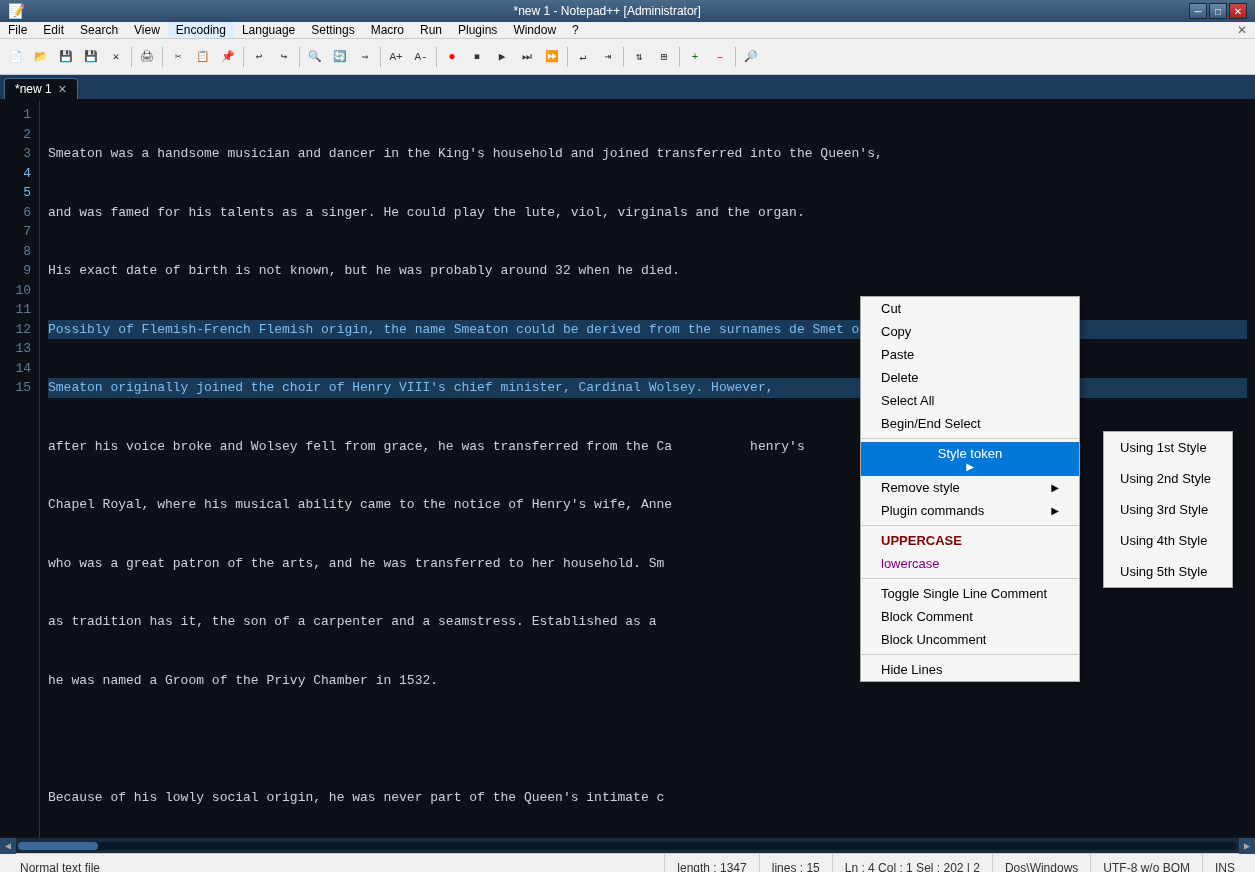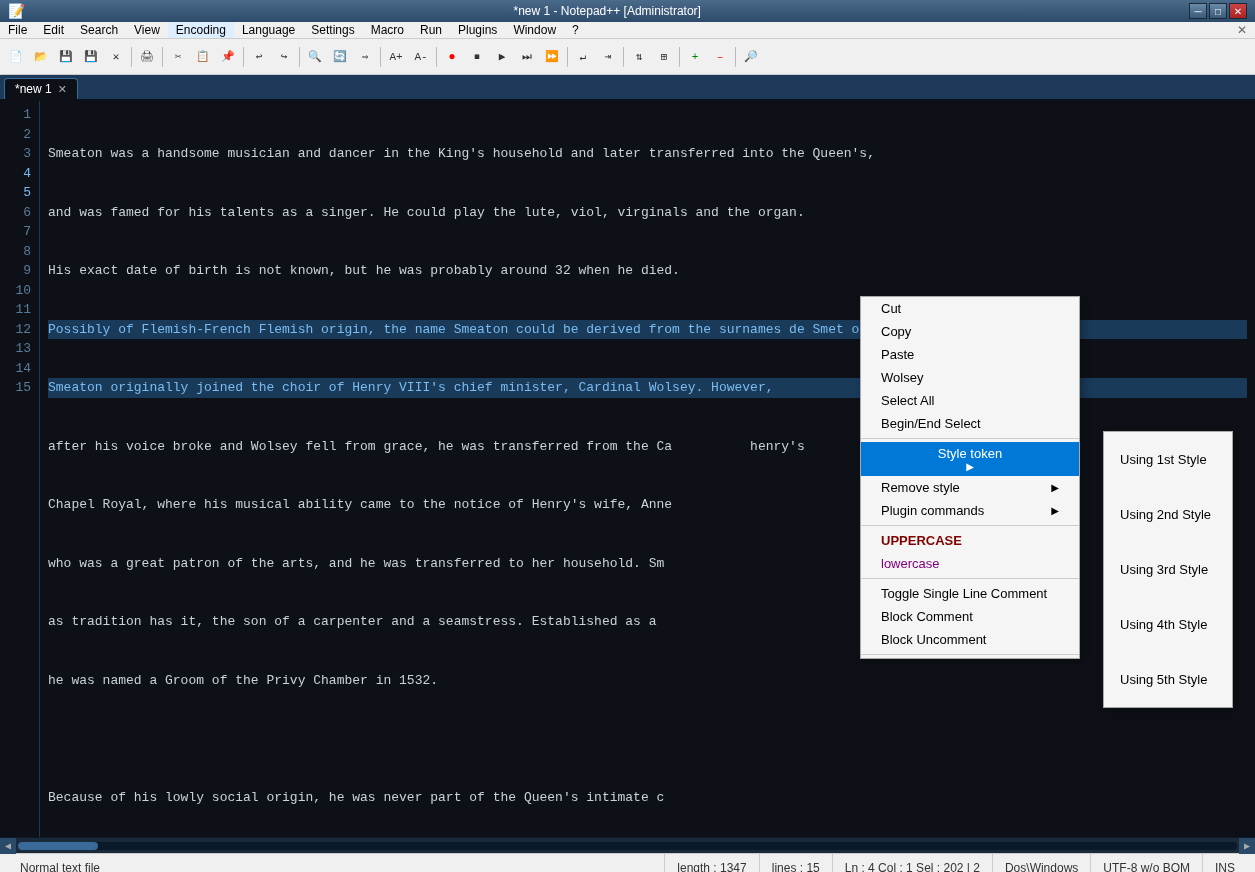--- a/index.html
+++ b/index.html
@@ -194,21 +194,21 @@
       background: #f5f5f5;
       border: 1px solid #aaa;
       box-shadow: 3px 3px 8px rgba(0,0,0,0.3);
       font-family: Arial, sans-serif;
       font-size: 13px;
       color: #000;
       z-index: 101;
       min-width: 130px;
     }
     .sub-ctx-item {
-      padding: 20px 16px;
+      padding: 8px 16px;
       cursor: pointer;
       white-space: nowrap;
     }
   </style>
 </head>
 <body>
 
 <div id="titlebar">
   <span style="font-size:14px;">📝</span>
   <span id="titlebar-title-text" style="flex:1;text-align:center;">*new 1 - Notepad++ [Administrator]</span>
@@ -296,21 +296,21 @@
     <div>8</div>
     <div>9</div>
     <div>10</div>
     <div>11</div>
     <div>12</div>
     <div>13</div>
     <div>14</div>
     <div>15</div>
   </div>
   <div id="editor-content">
-    <div class="line">Smeaton was a handsome musician and dancer in the King's household and later transferred into the Queen's,</div>
+    <div class="line">Smeaton was a handsome musician and dancer in the King's household and joined transferred into the Queen's,</div>
     <div class="line">and was famed for his talents as a singer. He could play the lute, viol, virginals and the organ.</div>
     <div class="line">His exact date of birth is not known, but he was probably around 32 when he died.</div>
     <div class="line line-selected">Possibly of Flemish-French Flemish origin, the name Smeaton could be derived from the surnames de Smet or de Smedt.</div>
     <div class="line line-selected">Smeaton originally joined the choir of Henry VIII's chief minister, Cardinal Wolsey. However,</div>
     <div class="line">after his voice broke and Wolsey fell from grace, he was transferred from the Ca          henry's</div>
     <div class="line">Chapel Royal, where his musical ability came to the notice of Henry's wife, Anne</div>
     <div class="line">who was a great patron of the arts, and he was transferred to her household. Sm</div>
     <div class="line">as tradition has it, the son of a carpenter and a seamstress. Established as a</div>
     <div class="line">he was named a Groom of the Privy Chamber in 1532.</div>
     <div class="line">&nbsp;</div>
@@ -324,21 +324,21 @@
     <div class="ctx-item">
       <span>Cut</span>
     </div>
     <div class="ctx-item">
       <span>Copy</span>
     </div>
     <div class="ctx-item">
       <span>Paste</span>
     </div>
     <div class="ctx-item">
-      <span>Wolsey</span>
+      <span>Delete</span>
     </div>
     <div class="ctx-item">
       <span>Select All</span>
     </div>
     <div class="ctx-item">
       <span>Begin/End Select</span>
     </div>
     <div class="ctx-sep"></div>
     <div class="ctx-item" style="background:#0078d7;color:white;flex-direction:column;">
       <span>Style token</span>
@@ -363,20 +363,23 @@
     <div class="ctx-item">
       <span>Toggle Single Line Comment</span>
     </div>
     <div class="ctx-item">
       <span>Block Comment</span>
     </div>
     <div class="ctx-item">
       <span>Block Uncomment</span>
     </div>
     <div class="ctx-sep"></div>
+    <div class="ctx-item">
+      <span>Hide Lines</span>
+    </div>
   </div>
 
   <div id="sub-context-menu">
     <div class="sub-ctx-item">
       <span>Using 1st Style</span>
     </div>
     <div class="sub-ctx-item">
       <span>Using 2nd Style</span>
     </div>
     <div class="sub-ctx-item">

